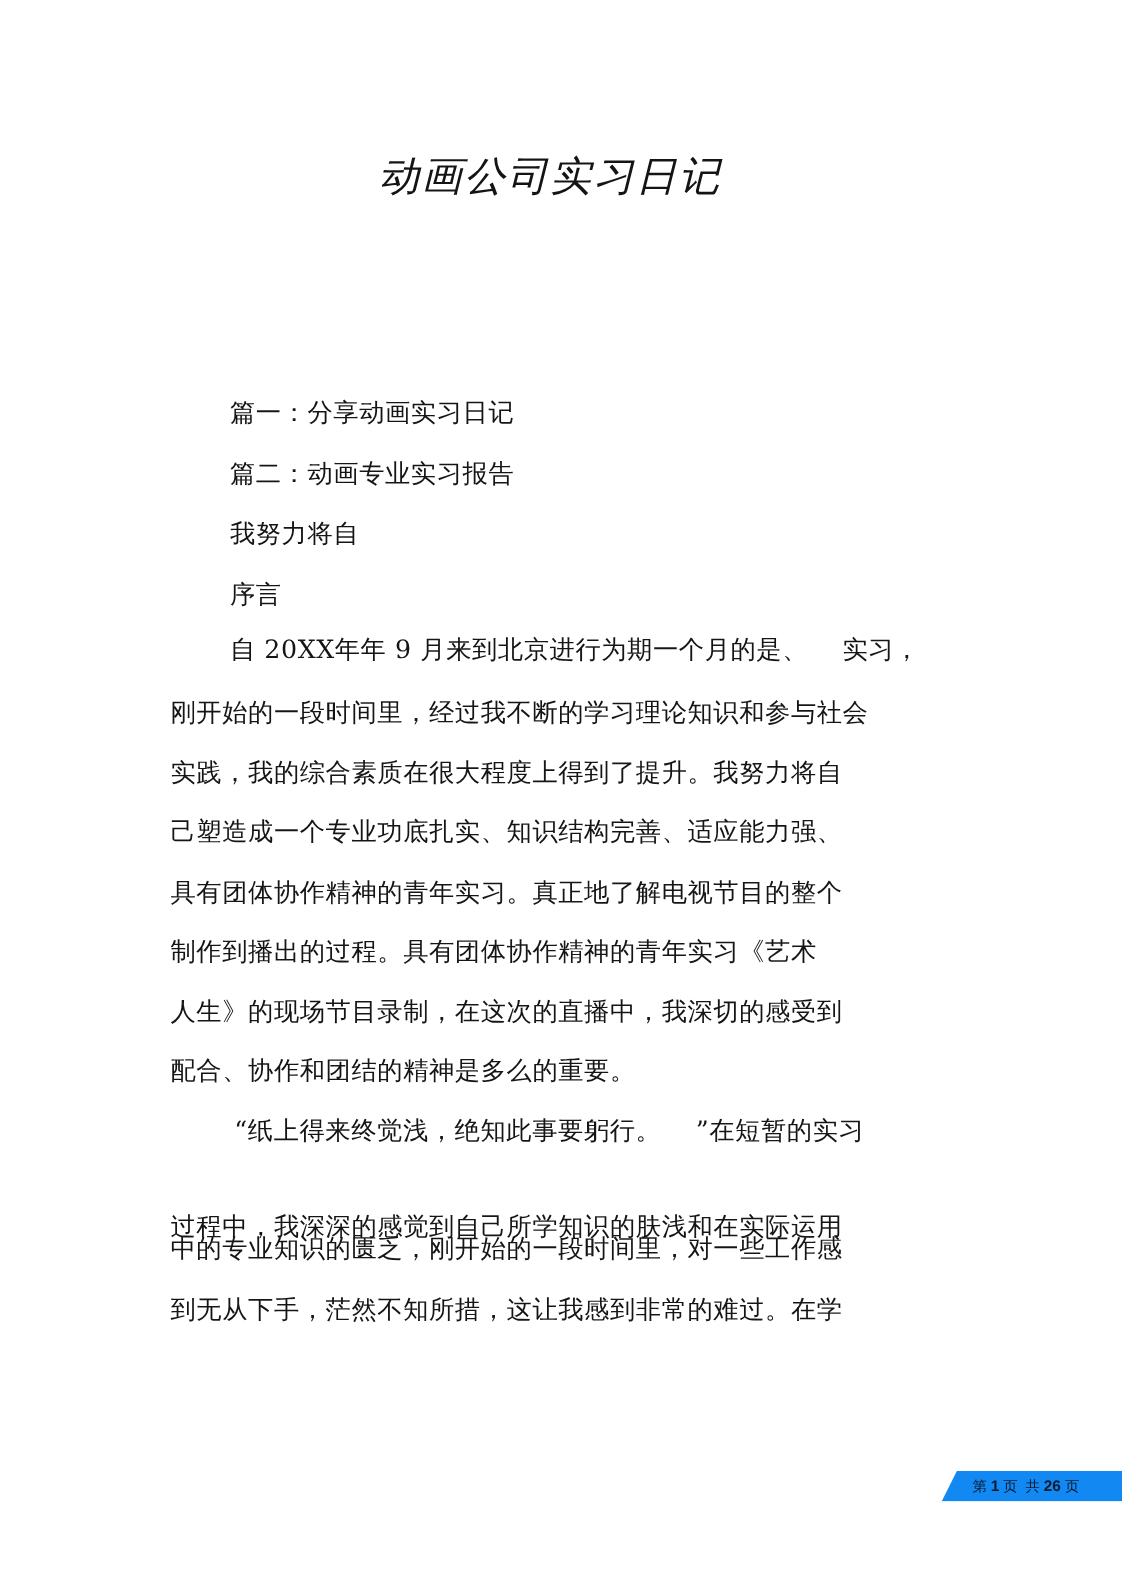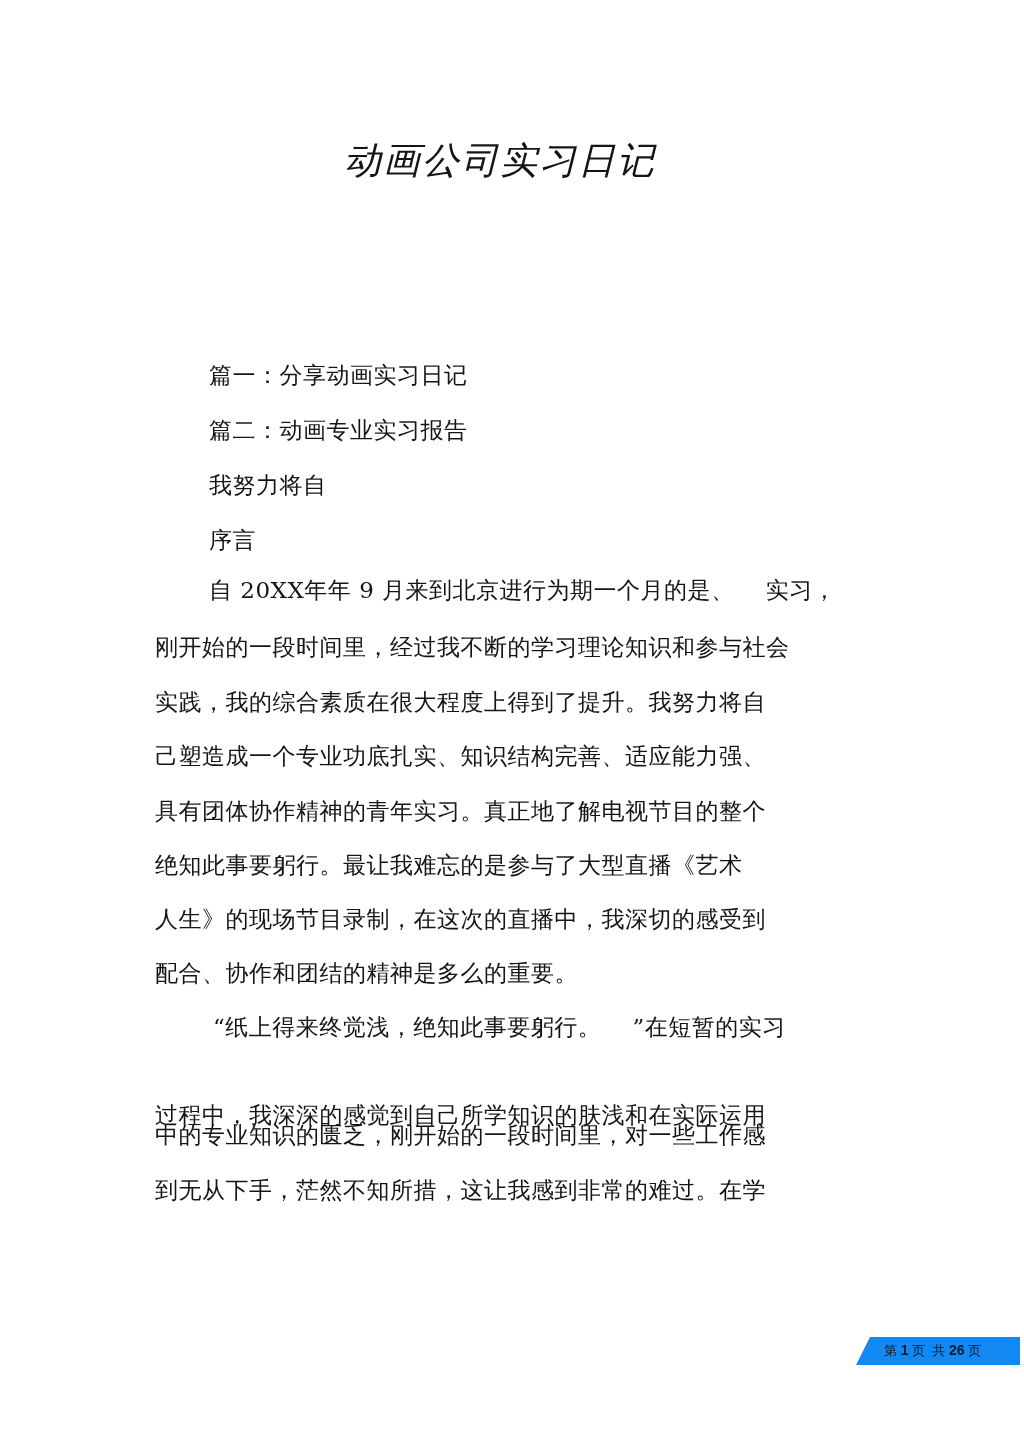--- a/index.html
+++ b/index.html
@@ -66,21 +66,21 @@
   <div class="line" style="left:209px; top:360px;">篇一：分享动画实习日记</div>
   <div class="line" style="left:209px; top:415px;">篇二：动画专业实习报告</div>
   <div class="line" style="left:209px; top:470px;">我努力将自</div>
   <div class="line" style="left:209px; top:525px;">序言</div>
 
   <div class="line" style="left:209px; top:552px;margin-top:23px;">自 20XX年年 9 月来到北京进行为期一个月的是、    实习，</div>
   <div class="line" style="left:155px; top:632px;">刚开始的一段时间里，经过我不断的学习理论知识和参与社会</div>
   <div class="line" style="left:155px; top:687px;">实践，我的综合素质在很大程度上得到了提升。我努力将自</div>
   <div class="line" style="left:155px; top:741px;font-family:Liberation Serif, serif;">己塑造成一个专业功底扎实、知识结构完善、适应能力强、</div>
   <div class="line" style="left:155px; top:796px;">具有团体协作精神的青年实习。真正地了解电视节目的整个</div>
-  <div class="line" style="left:155px; top:850px;">绝知此事要躬行。最让我难忘的是参与了大型直播《艺术</div>
+  <div class="line" style="left:155px; top:850px;">制作到播出的过程。具有团体协作精神的青年实习《艺术</div>
   <div class="line" style="left:155px; top:904px;">人生》的现场节目录制，在这次的直播中，我深切的感受到</div>
   <div class="line" style="left:155px; top:958px;">配合、协作和团结的精神是多么的重要。</div>
 
   <div class="line" style="left:213px; top:1012px;">“纸上得来终觉浅，绝知此事要躬行。    ”在短暂的实习</div>
   <div class="line" style="left:155px; top:1066px;margin-top:34px;">过程中，我深深的感觉到自己所学知识的肤浅和在实际运用</div>
   <div class="line" style="left:155px; top:1120px;">中的专业知识的匮乏，刚开始的一段时间里，对一些工作感</div>
   <div class="line" style="left:155px; top:1175px;">到无从下手，茫然不知所措，这让我感到非常的难过。在学</div>
 
   <div class="footer-badge"></div>
   <div class="footer-text"><span>第</span> <b>1</b> <span>页  共</span> <b>26</b> <span>页</span></div>

